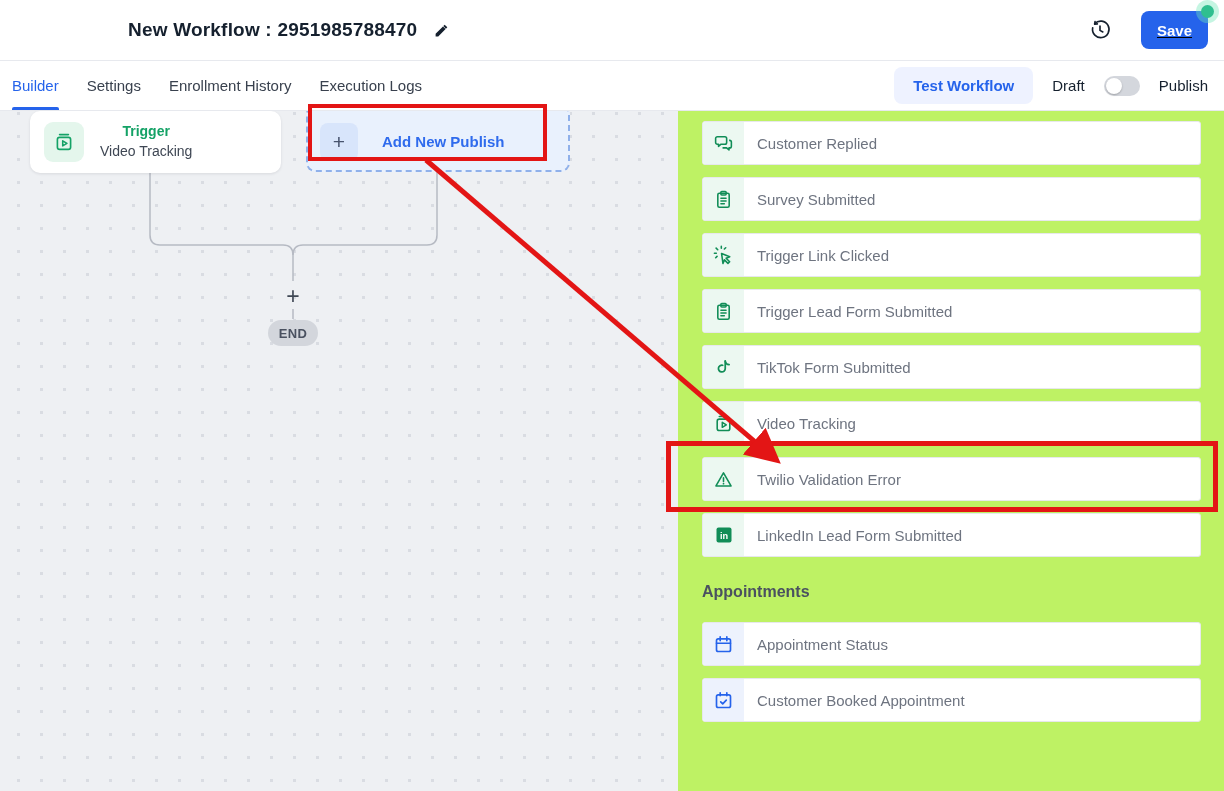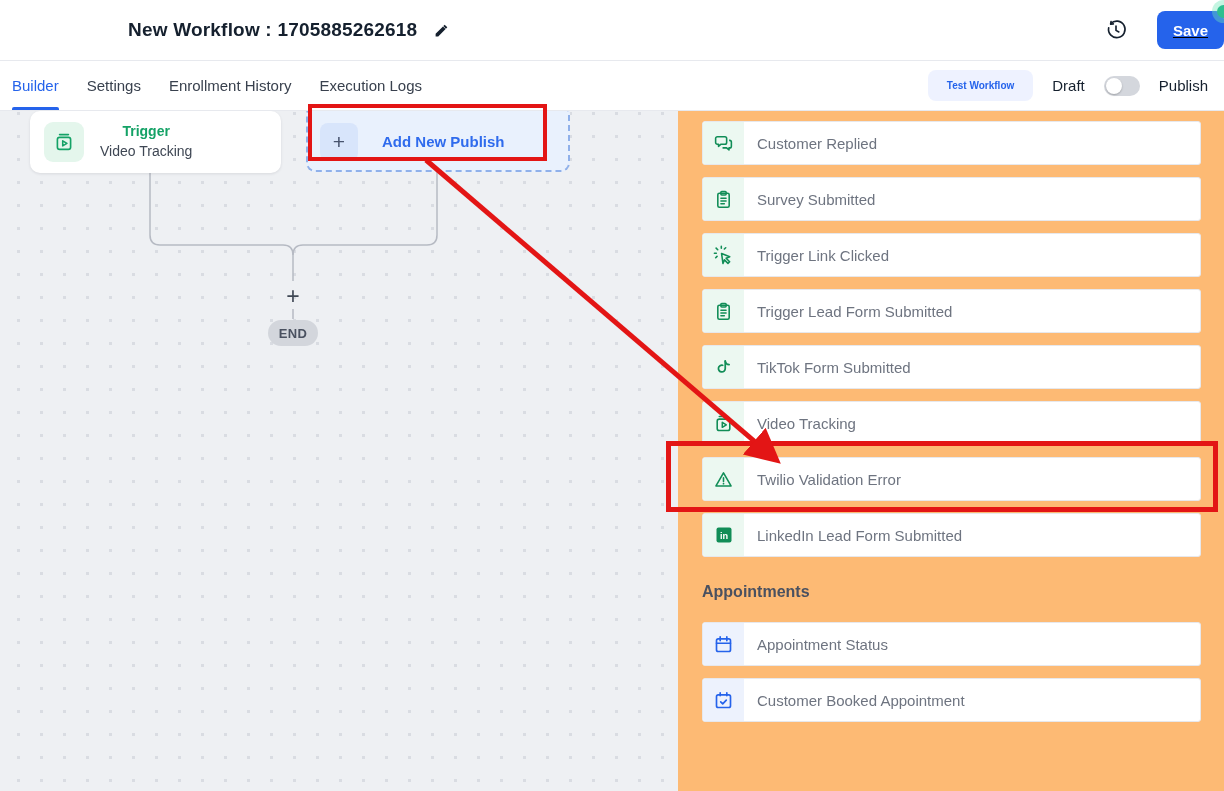--- a/index.html
+++ b/index.html
@@ -4,36 +4,36 @@
 <style>
   * { margin:0; padding:0; box-sizing:border-box; }
   html,body { width:1224px; height:791px; font-family:"Liberation Sans", sans-serif; background:#ffffff; overflow:hidden; }
   .stage { position:relative; width:1224px; height:791px; background:#fff; }
 
   
   .header { position:absolute; left:0; top:0; width:1224px; height:61px; background:#fff;
             border-bottom:1px solid #e7e9ee; display:flex; align-items:center; z-index:10; }
   .title { margin-left:128px; font-size:19px; font-weight:700; color:#15202e; letter-spacing:.2px; }
   .pencil { margin-left:16px; display:inline-flex; cursor:pointer; }
-  .hdr-right { margin-left:auto; display:flex; align-items:center; gap:30px; padding-right:0;text-decoration:underline; }
+  .hdr-right { margin-left:auto; display:flex; align-items:center; gap:30px; padding-right:16px;text-decoration:underline; }
   .history-btn { display:inline-flex; cursor:pointer; }
   .save-btn { position:relative; width:67px; height:38px; background:#2563eb; color:#fff; border:none;
               border-radius:8px; font-size:15px; font-weight:700; font-family:inherit; cursor:pointer; }
   .save-dot { position:absolute; top:-6px; right:-6px; width:13px; height:13px; border-radius:50%;
               background:#2fbf8f; box-shadow:0 0 0 5px rgba(110,231,183,.40); }
 
   
   .tabbar { position:absolute; left:0; top:61px; width:1224px; height:50px; background:#fff;
             border-bottom:1px solid #e7e9ee; display:flex; align-items:center; padding:0 12px; z-index:10; }
   .tabs { display:flex; height:100%; gap:28px; }
   .tab { height:100%; display:flex; align-items:center; font-size:15px; color:#39414e; cursor:pointer; position:relative; }
   .tab.active { color:#2563eb; font-weight:500; }
   .tab.active::after { content:""; position:absolute; left:0; right:0; bottom:0; height:3px; background:#2563eb; border-radius:2px 2px 0 0; }
   .tabbar-right { margin-left:auto; display:flex; align-items:center; gap:19px; padding-right:4px; }
-  .test-workflow { background:#eef2ff; color:#2563eb; border:none; font-family:inherit; font-size:10px;
+  .test-workflow { background:#eef2ff; color:#2563eb; border:none; font-family:inherit; font-size:15px;
                    font-weight:600; padding:10px 19px; border-radius:8px; cursor:pointer; }
   .toggle-label { font-size:15px; color:#15202e; }
   .toggle { width:36px; height:20px; border-radius:10px; background:#d4d7dd; position:relative; cursor:pointer; }
   .toggle .knob { position:absolute; left:2px; top:2px; width:16px; height:16px; border-radius:50%;
                   background:#fff; box-shadow:0 1px 2px rgba(0,0,0,.25); }
 
   
   .canvas { position:absolute; left:0; top:111px; width:678px; height:680px; background:#eef0f3;
             background-image:radial-gradient(circle, #d9dce2 1.6px, transparent 1.7px);
             background-size:23px 23px; background-position:7px 14px; overflow:hidden; }
@@ -50,21 +50,21 @@
   .dz-plus { width:38px; height:38px; background:#d8e5fb; border-radius:8px; display:flex; align-items:center;
              justify-content:center; font-size:21px; color:#47536e; font-weight:400; }
   .dz-label { margin-left:24px; font-size:15px; font-weight:600; color:#2f6bed; }
   .branch-plus { position:absolute; left:279px; top:172px; width:28px; height:26px; text-align:center;
                  font-size:23px; font-weight:400; color:#3f4754; line-height:26px; cursor:pointer; }
   .end-pill { position:absolute; left:268px; top:209px; width:50px; height:26px; border-radius:13px;
               background:#d3d6dc; color:#4a5160; font-size:13px; font-weight:600; display:flex;
               align-items:center; justify-content:center; letter-spacing:.3px; }
 
   
-  .panel { position:absolute; left:678px; top:111px; width:546px; height:680px; background:#fdba74; padding:10px 0 0 24px; }
+  .panel { position:absolute; left:678px; top:111px; width:546px; height:680px; background:#bef264; padding:10px 0 0 24px; }
   .trow { width:499px; height:44px; border:1px solid #e7e8ec; border-radius:3px; background:#fff;
           display:flex; align-items:center; margin-bottom:12px; cursor:pointer; }
   .trow .strip { width:41px; height:100%; background:#ecf8f1; border-radius:2px 0 0 2px; display:flex;
                  align-items:center; justify-content:center; color:#118d57; flex:none; }
   .trow.blue .strip { background:#edf2fd; color:#2563eb; }
   .trow .lbl { margin-left:13px; font-size:15px; color:#6e7480; }
   .sect-hdr { margin:26px 0 21px 0; font-size:16px; font-weight:700; color:#4a5160; }
 
   
   .redbox { position:absolute; border-style:solid; border-color:#e31515; z-index:40; pointer-events:none; }
@@ -118,21 +118,21 @@
       <rect x="4" y="5.6" width="16" height="14.4" rx="2" fill="none" stroke="currentColor" stroke-width="1.9"></rect>
       <path d="M8.2 3.2v3.4M15.8 3.2v3.4" stroke="currentColor" stroke-width="1.9" stroke-linecap="round"></path>
       <path d="M8.8 13.6l2.3 2.3 4.1-4.4" fill="none" stroke="currentColor" stroke-width="1.9" stroke-linecap="round" stroke-linejoin="round"></path>
     </symbol>
   </defs>
 </svg>
 
 <div class="stage">
 
   <div class="header">
-    <div class="title">New Workflow : 1705885262618</div>
+    <div class="title">New Workflow : 2951985788470</div>
     <span class="pencil">
       <svg class="icon-svg" width="17" height="17" viewBox="0 0 24 24">
         <path d="M14.1 6.2l3.7 3.7L7.4 20.3H3.7v-3.7L14.1 6.2zm2.4-2.4l3.7 3.7-1.9 1.9-3.7-3.7 1.9-1.9z" fill="#15202e"></path>
       </svg>
     </span>
     <div class="hdr-right">
       <span class="history-btn">
         <svg class="icon-svg" width="22" height="22" viewBox="0 0 24 24" fill="none">
           <path d="M6.2 5.2A9 9 0 1 1 4 9.6" stroke="#15202e" stroke-width="1.8" stroke-linecap="round"></path>
           <path d="M6.6 2.8l-.4 2.9 2.9-.4" fill="none" stroke="#15202e" stroke-width="1.8" stroke-linecap="round" stroke-linejoin="round"></path>

